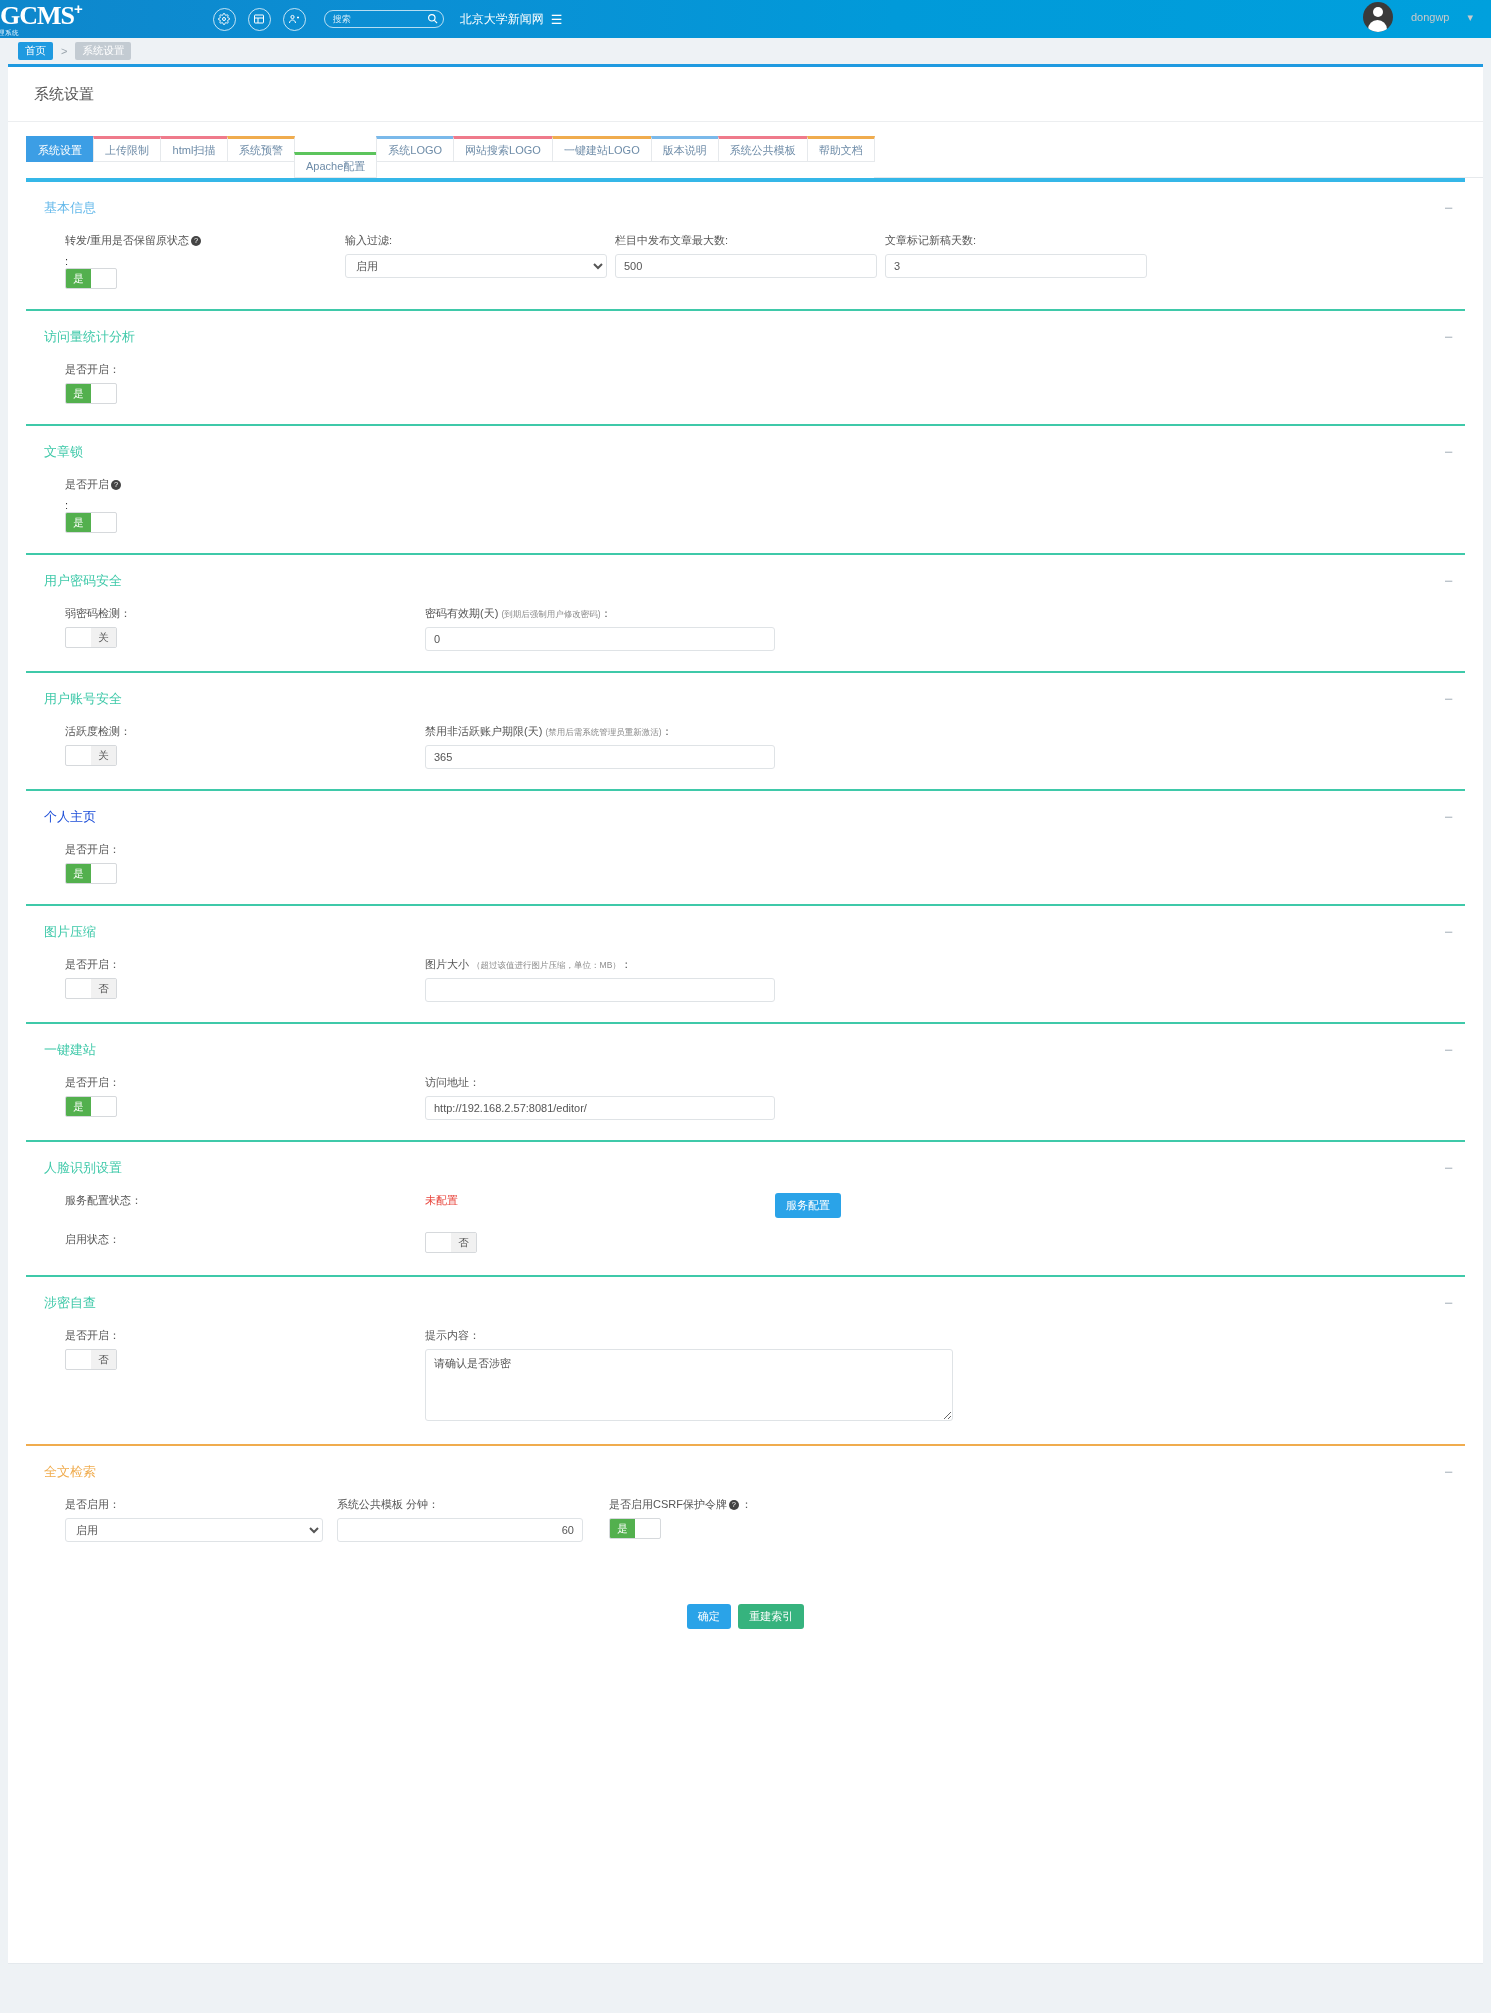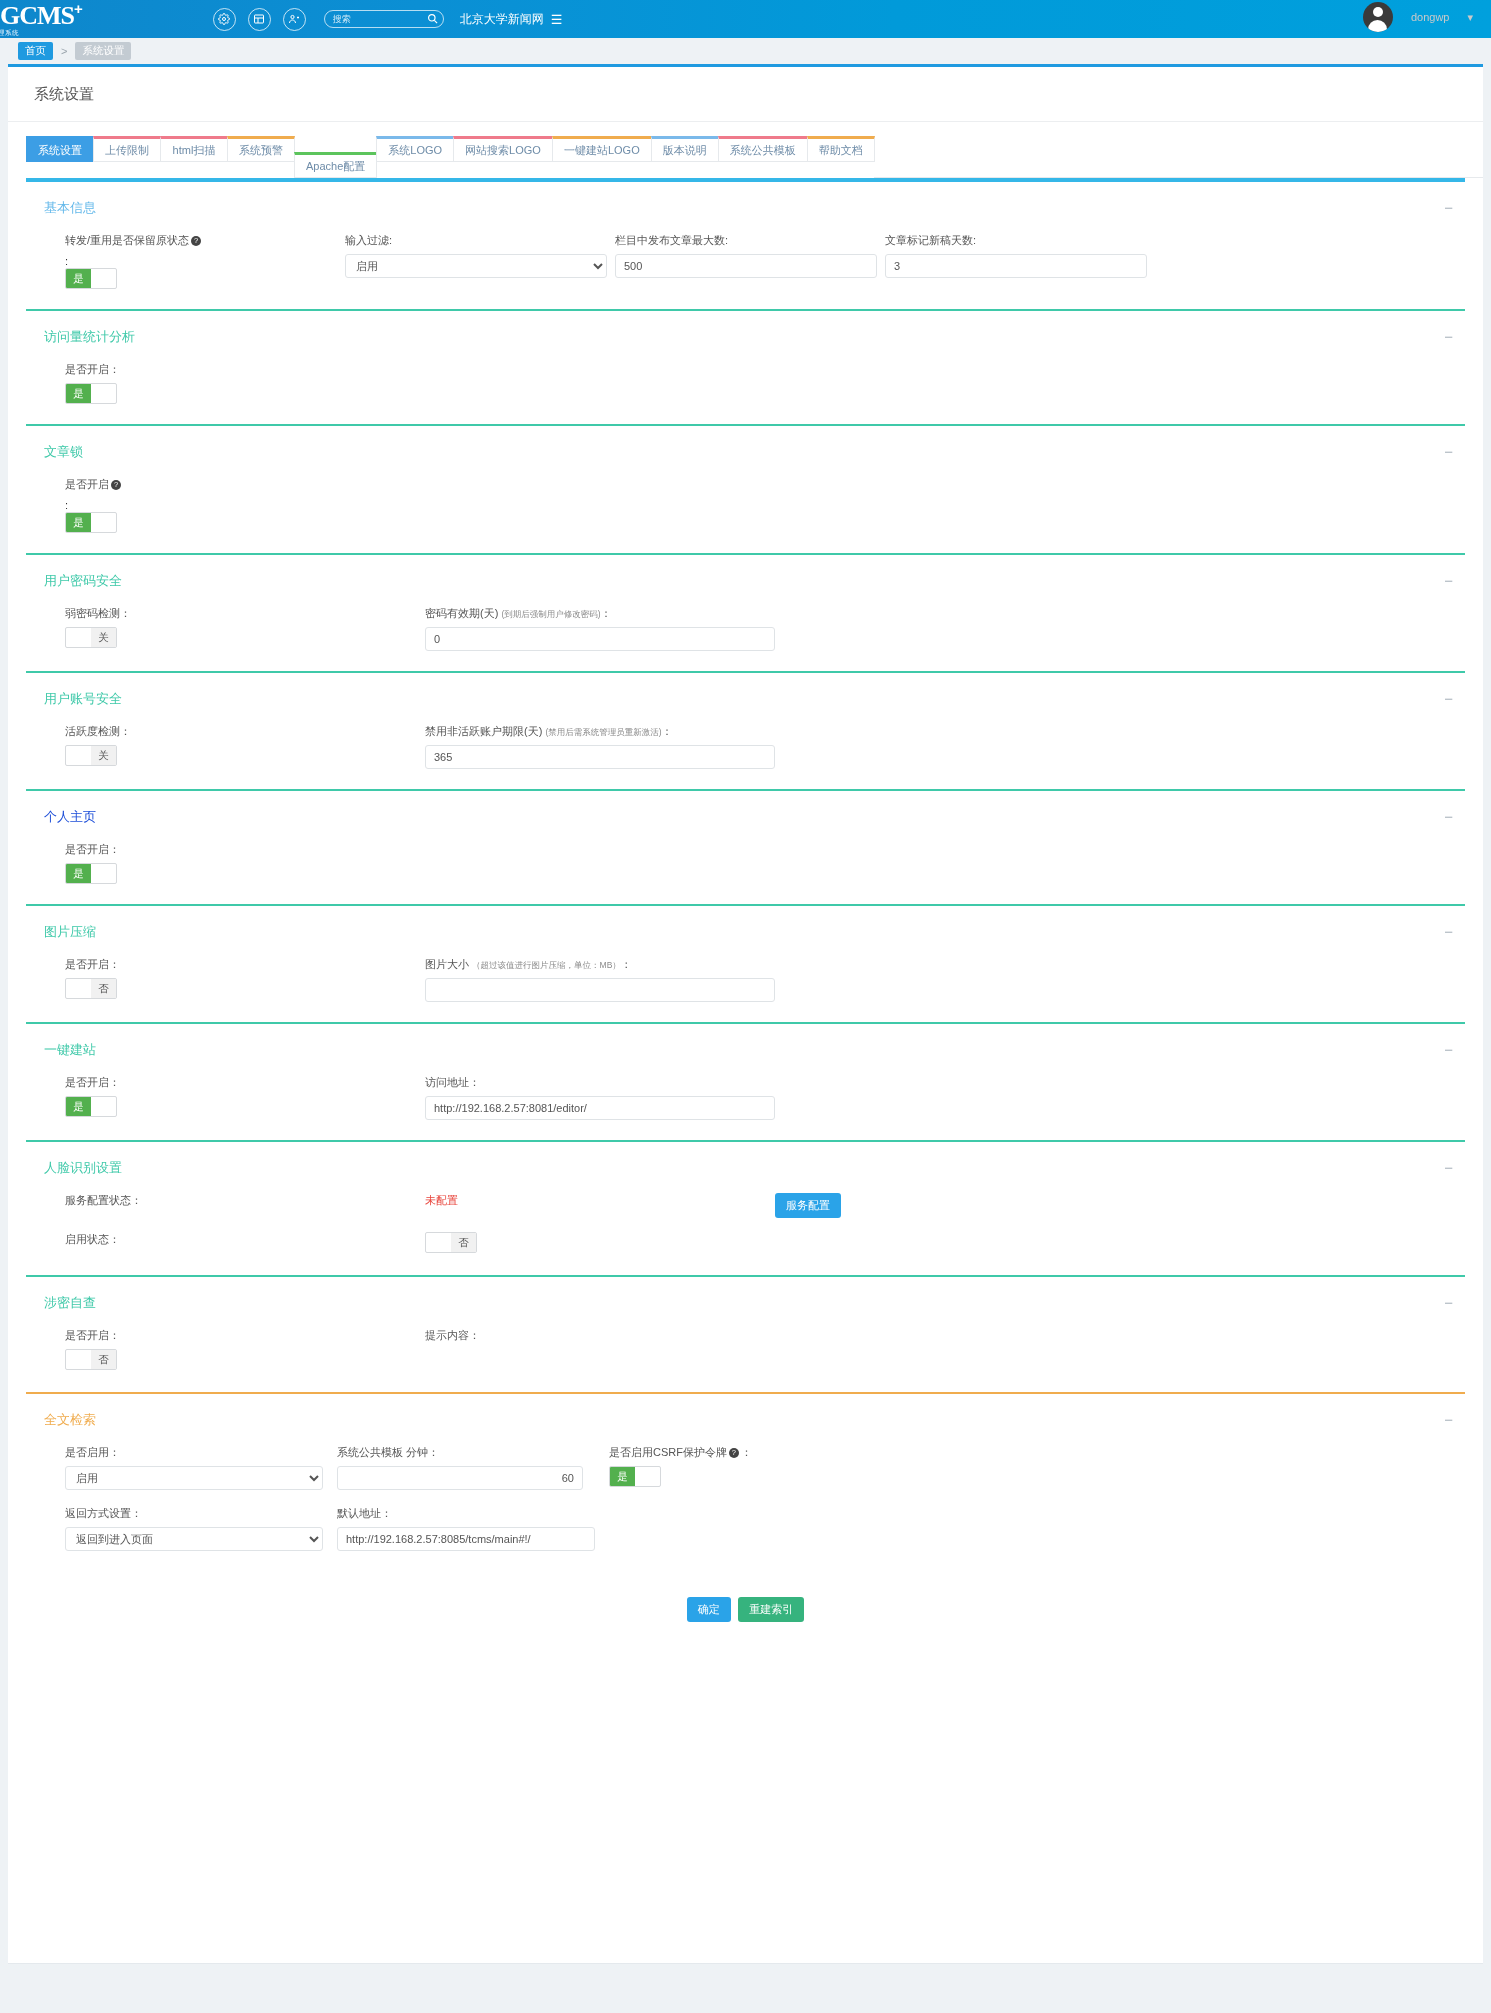--- a/index.html
+++ b/index.html
@@ -410,43 +410,39 @@
           <div class="sec-head">
             <span class="sec-title" style="color:#3fc9a9">涉密自查</span>
             <span class="collapse-ico">−</span>
           </div>
           <div class="sec-body">
             <div class="row">
               <div class="col" style="width:360px"><label class="field-label"><span>是否开启：</span></label><span class="switch off">
                   <span class="on"></span>
                   <span class="off">否</span>
                 </span></div>
-              <div class="col" style="width:540px"><label class="field-label"><span>提示内容：</span></label></div>
+              <div class="col" style="width:540px"><label class="field-label"><span>提示内容：</span></label><textarea class="inp" style="width: 528px;">请确认是否涉密</textarea></div>
             </div>
           </div>
         </div>
         <div class="section">
           <div class="sec-rule" style="background:#f0ac4e"></div>
           <div class="sec-head">
             <span class="sec-title" style="color:#f0ac4e">全文检索</span>
             <span class="collapse-ico">−</span>
           </div>
           <div class="sec-body">
             <div class="row" style="margin-bottom:16px">
               <div class="col" style="width:272px"><label class="field-label"><span>是否启用：</span></label><select class="sel" style="width:258px"><option>启用</option><option>禁用</option></select></div>
               <div class="col" style="width:272px"><label class="field-label"><span>系统公共模板 分钟：</span></label><input class="inp" style="width: 246px; text-align: right;" value="60"></div>
               <div class="col" style="width:272px"><label class="field-label"><span>是否启用CSRF保护令牌</span><span class="help-ico">?</span><span>：</span></label><span class="switch on">
                   <span class="on">是</span>
                   <span class="off"></span>
                 </span></div>
             </div>
-            <div class="row">
-              <div class="col" style="width:272px"><label class="field-label"><span>返回方式设置：</span></label><select class="sel" style="width:258px"><option>返回到进入页面</option><option>返回到首页</option></select></div>
-              <div class="col" style="width:272px"><label class="field-label"><span>默认地址：</span></label><input class="inp" style="width: 258px;" value="http://192.168.2.57:8085/tcms/main#!/"></div>
-            </div>
           </div>
         </div>
       </div>
 
     <div class="footer-actions">
       <button class="btn">确定</button>
       <button class="btn green">重建索引</button>
     </div>
   </div>
 </div>

